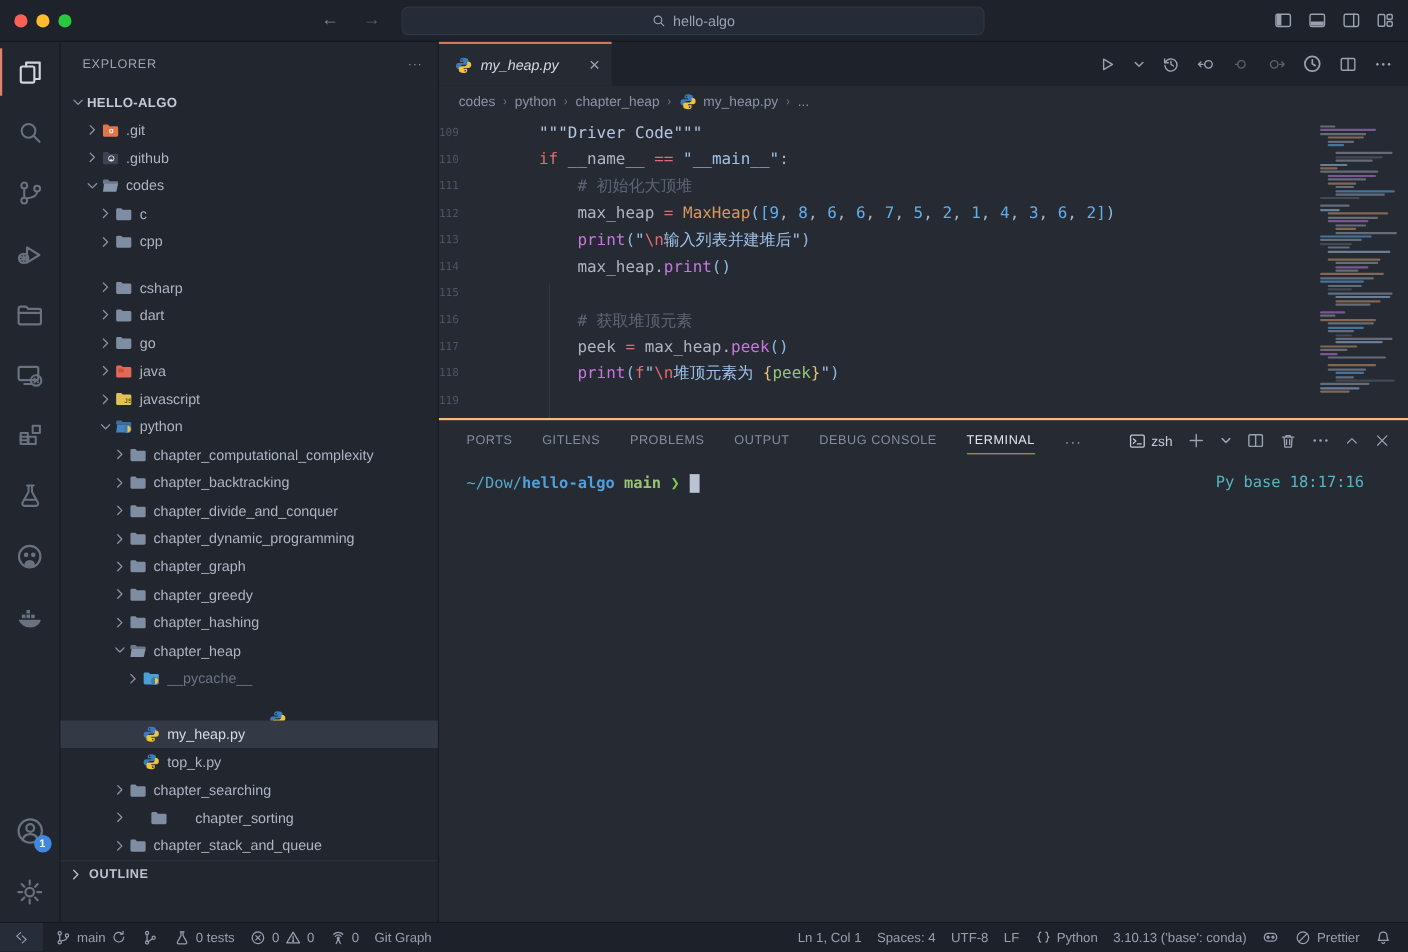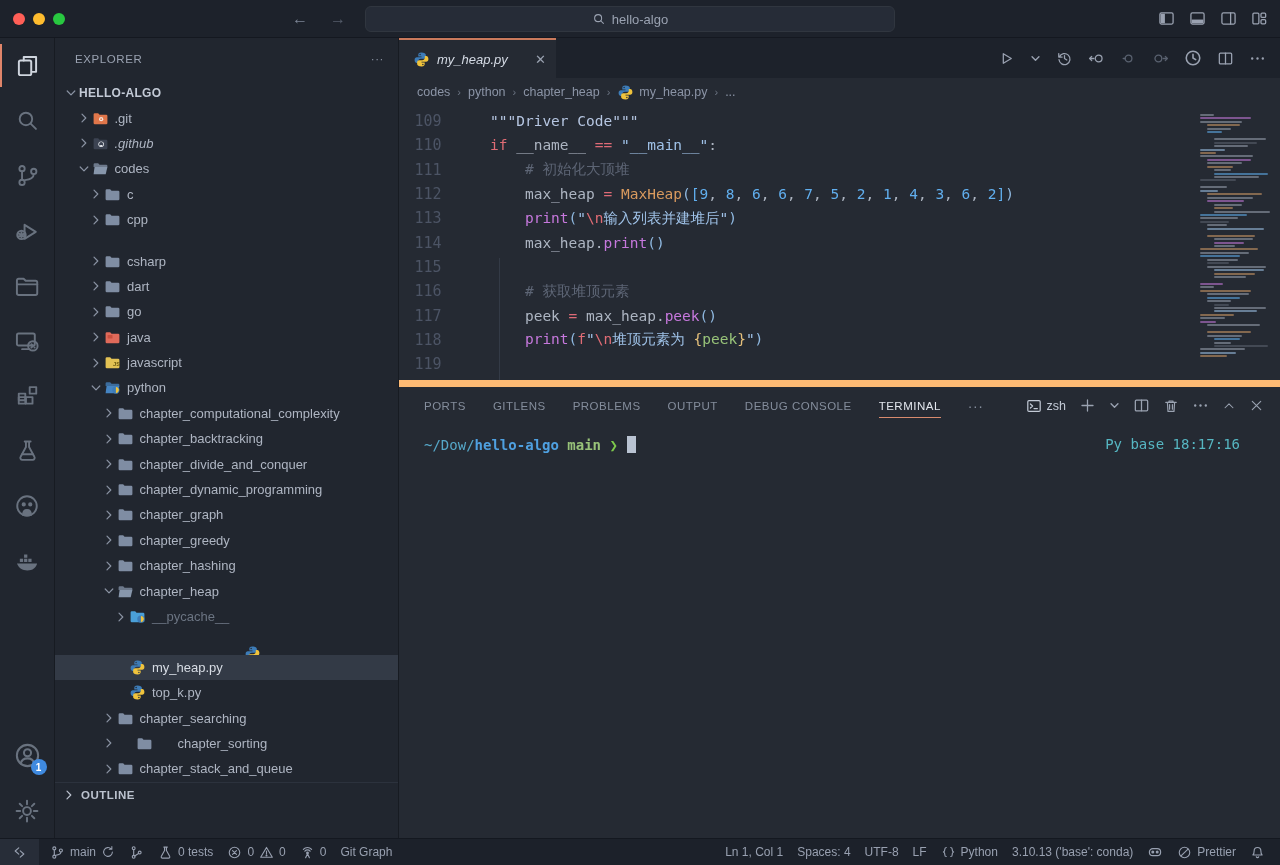--- a/index.html
+++ b/index.html
@@ -54,34 +54,34 @@
   #editor-actions { position:absolute; right:14px; top:0; height:40px; display:flex; align-items:center; gap:15px; color:#9aa2b1; }
   #editor-actions .dim { color:#59616f; }
 
   #breadcrumbs { height:28px; display:flex; align-items:center; gap:7px; padding-left:18px; color:#8b94a6; font-size:12.5px; }
   #breadcrumbs .sep { color:#6b7482; font-size:11px; }
   #breadcrumbs .bc { cursor:pointer; display:flex; align-items:center; gap:5px; }
 
   #code-region { height:274px; position:relative; overflow:hidden; }
   #code { padding-top:3px; font-family:"DejaVu Sans Mono", monospace; font-size:14.5px; }
   .cl { height:24.3px; display:flex; align-items:center; white-space:pre; }
-  .ln { width:58px; text-align:center; color:#4c5465; flex:0 0 58px; font-size:15px; }
+  .ln { width:58px; text-align:left; color:#4c5465; flex:0 0 58px; font-size:10px; }
   .lc { padding-left:33px; }
   .indent-guide { position:absolute; left:100px; top:152px; width:1px; height:195px; background:#333a46; }
 
   .c-kw{color:#e06c75} .c-op{color:#df6b77} .c-str{color:#9fc2e8} .c-doc{color:#b6c6e2}
   .c-num{color:#61afef} .c-fn{color:#c678dd} .c-cls{color:#d99a5e} .c-cmt{color:#5d6575}
   .c-pl{color:#adb5c2} .c-esc{color:#e06c75} .c-brace{color:#e5c07b} .c-grn{color:#98c379}
   .c-par{color:#8fb8e0} .c-brk{color:#61afef}
 
   #minimap { position:absolute; right:16px; top:8px; width:66px; }
   .mm { height:2px; margin-bottom:1.45px; border-radius:1px; opacity:.55; }
 
   
-  #panel { flex:1; border-top:7px solid #fdba74; display:flex; flex-direction:column; }
+  #panel { flex:1; border-top:2px solid #fdba74; display:flex; flex-direction:column; }
   #panel-tabs { height:37px; display:flex; align-items:center; padding-left:25px; position:relative; }
   .ptab { margin-right:27px; font-size:11.5px; letter-spacing:.5px; color:#848d9c; cursor:pointer; height:100%; display:flex; align-items:center; position:relative; }
   .ptab.active { color:#e2e6ed; }
   .ptab.active::after { content:""; position:absolute; left:0; right:0; bottom:6px; height:1.5px; background:#d98b6e; }
   #panel-actions { position:absolute; right:16px; display:flex; align-items:center; gap:13px; color:#9aa2b1; }
   #panel-actions .zsh { display:flex; align-items:center; gap:5px; font-size:12.5px; color:#c3cad6; }
   #terminal { flex:1; padding:12px 40px 0 25px; font-family:"DejaVu Sans Mono", monospace; font-size:14px; position:relative; }
   #prompt { display:flex; align-items:center; white-space:pre; }
   .t-cyan{color:#56a8c9} .t-blue{color:#4fa0e0;font-weight:bold} .t-green{color:#98c379;font-weight:bold} .t-arrow{color:#7ec94c;font-weight:bold}
   .cursor { display:inline-block; width:9px; height:17px; background:#b9c3d2; margin-left:9px; }
@@ -258,21 +258,21 @@
           </span>
           <span class="ficon">
             <svg width="17" height="17" viewBox="0 0 16 16">
               <path fill="#e0764a" d="M1.5 4.3q0-1.2 1.2-1.2h3.1l1.3 1.3h6.2q1.2 0 1.2 1.2v6.6q0 1.2-1.2 1.2H2.7q-1.2 0-1.2-1.2z"></path>
               <circle cx="8.6" cy="8.6" r="2" fill="#f2e4dc"></circle>
               <circle cx="8.6" cy="8.6" r=".8" fill="#e0764a"></circle>
             </svg>
           </span>
           <span class="lbl">.git</span>
         </div>
-        <div class="trow" style="padding-left: 20.5px; font-style: italic;">
+        <div class="trow" style="padding-left: 20.5px;">
           <span class="chev">
             <svg width="16" height="16" viewBox="0 0 16 16" fill="none" stroke="currentColor" stroke-width="1.2" stroke-linecap="round" stroke-linejoin="round">
               <path d="M6 4.2l3.8 3.8L6 11.8"></path>
             </svg>
           </span>
           <span class="ficon">
             <svg width="17" height="17" viewBox="0 0 16 16">
               <path fill="#3c4352" d="M1.5 4.3q0-1.2 1.2-1.2h3.1l1.3 1.3h6.2q1.2 0 1.2 1.2v6.6q0 1.2-1.2 1.2H2.7q-1.2 0-1.2-1.2z"></path>
               <circle cx="8.6" cy="8.6" r="2.6" fill="#e8ebf0"></circle>
               <circle cx="8.6" cy="8.6" r="1.9" fill="#3c4352"></circle>

